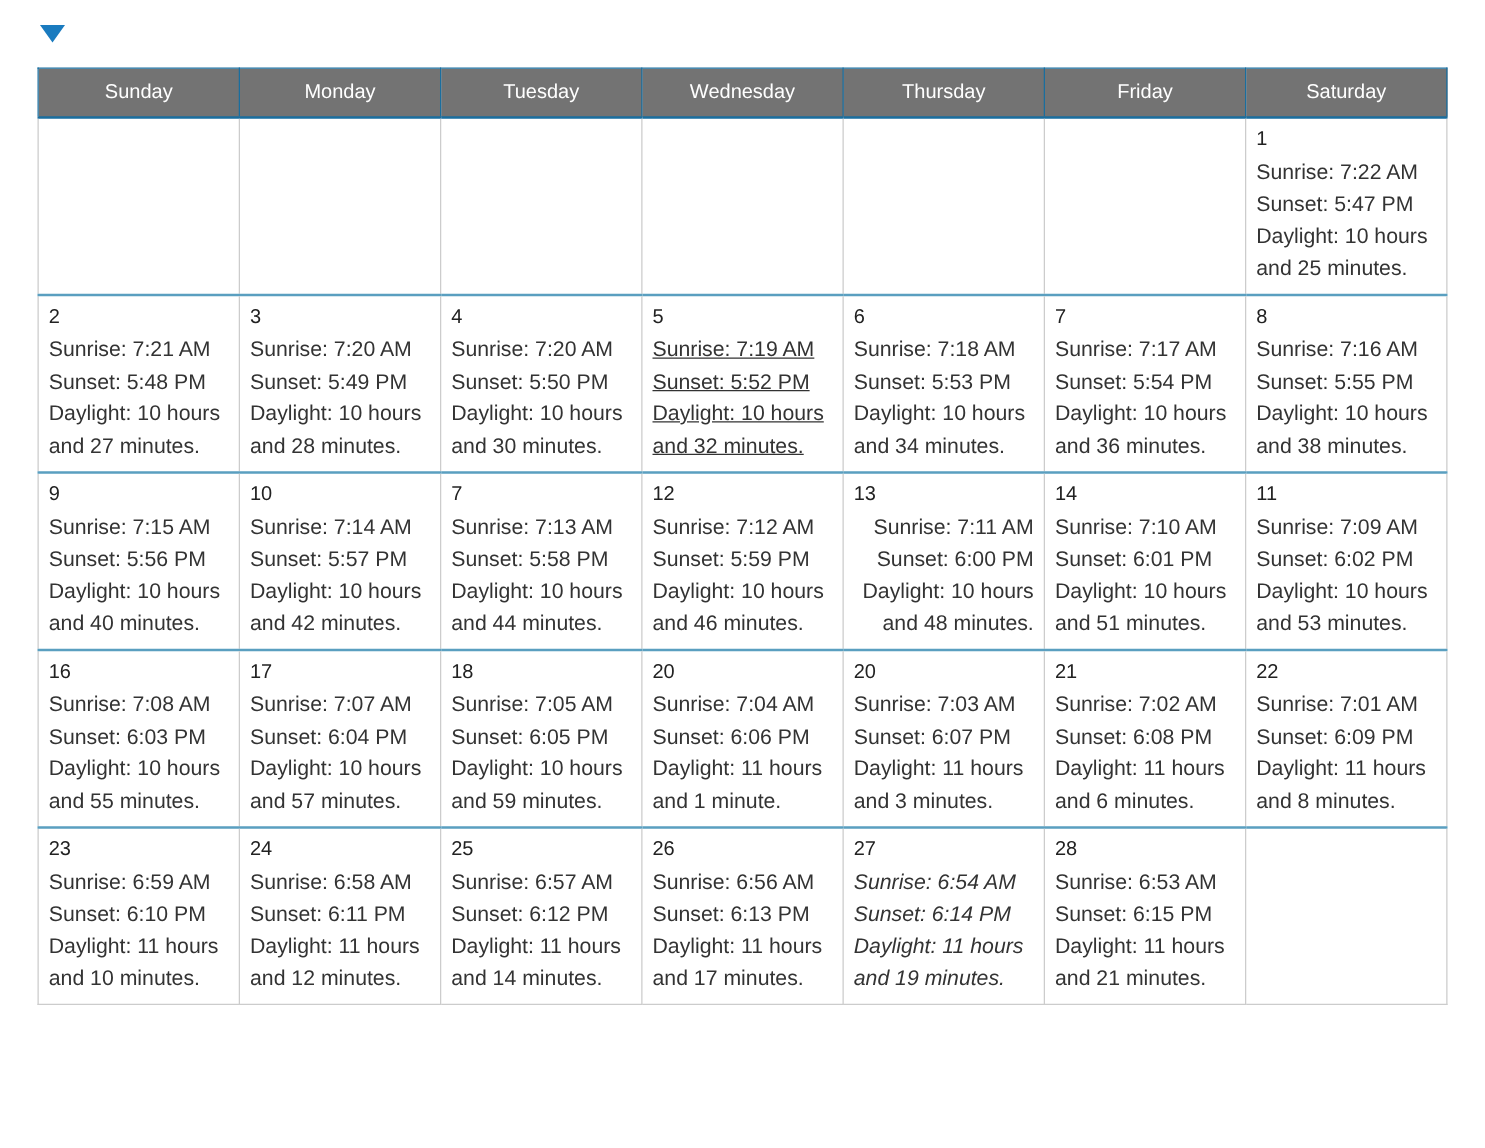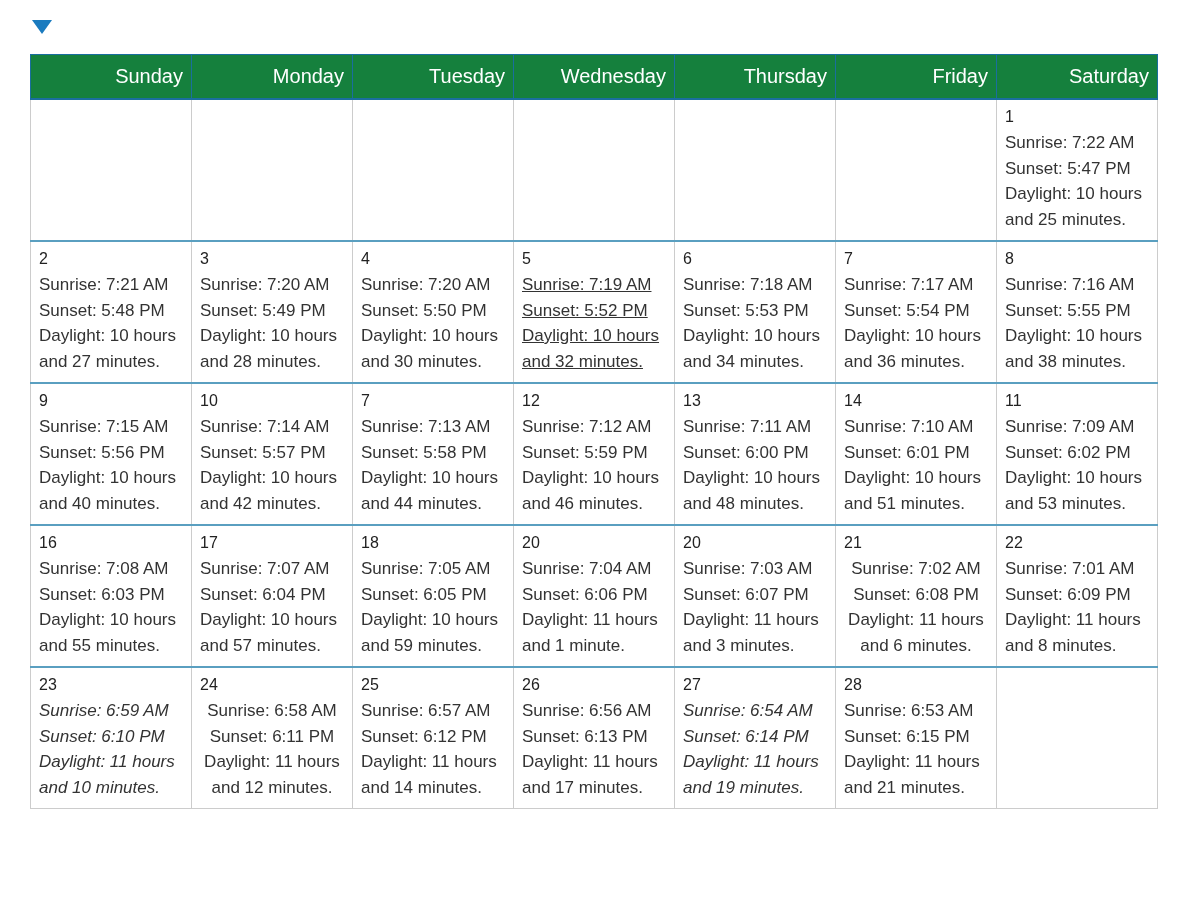--- a/index.html
+++ b/index.html
@@ -55,26 +55,26 @@
       font-size: 18px;
       color: #444;
       margin-top: 4px;
     }
     .calendar-table {
       width: 100%;
       border-collapse: collapse;
       table-layout: fixed;
     }
     .calendar-table th {
-      background-color: #15803d;
+      background-color: #737373;
       color: #fff;
-      font-size: 20px;
+      font-size: 16px;
       font-weight: normal;
       padding: 10px 8px;
-      text-align: right;
+      text-align: center;
       border: 1px solid #1a6e9e;
     }
     .calendar-table td {
       vertical-align: top;
       padding: 8px;
       border: 1px solid #ccc;
       height: 110px;
       font-size: 13px;
       color: #333;
       background: #fff;
@@ -225,21 +225,21 @@
         </td>
         <td>
           <span class="day-number">12</span>
           <div class="day-info" style="white-space: pre-line;">Sunrise: 7:12 AM
 Sunset: 5:59 PM
 Daylight: 10 hours
 and 46 minutes.</div>
         </td>
         <td>
           <span class="day-number">13</span>
-          <div class="day-info" style="white-space: pre-line;">Sunrise: 7:11 AM
+          <div class="day-info" style="white-space: pre-line; text-align: right;">Sunrise: 7:11 AM
 Sunset: 6:00 PM
 Daylight: 10 hours
 and 48 minutes.</div>
         </td>
         <td>
           <span class="day-number">14</span>
           <div class="day-info" style="white-space: pre-line;">Sunrise: 7:10 AM
 Sunset: 6:01 PM
 Daylight: 10 hours
 and 51 minutes.</div>
@@ -283,44 +283,44 @@
         </td>
         <td>
           <span class="day-number">20</span>
           <div class="day-info" style="white-space: pre-line;">Sunrise: 7:03 AM
 Sunset: 6:07 PM
 Daylight: 11 hours
 and 3 minutes.</div>
         </td>
         <td>
           <span class="day-number">21</span>
-          <div class="day-info" style="white-space: pre-line; text-align: center;">Sunrise: 7:02 AM
+          <div class="day-info" style="white-space: pre-line;">Sunrise: 7:02 AM
 Sunset: 6:08 PM
 Daylight: 11 hours
 and 6 minutes.</div>
         </td>
         <td>
           <span class="day-number">22</span>
           <div class="day-info" style="white-space: pre-line;">Sunrise: 7:01 AM
 Sunset: 6:09 PM
 Daylight: 11 hours
 and 8 minutes.</div>
         </td>
       </tr>
       <tr>
         <td>
           <span class="day-number">23</span>
-          <div class="day-info" style="white-space: pre-line; font-style: italic;">Sunrise: 6:59 AM
+          <div class="day-info" style="white-space: pre-line;">Sunrise: 6:59 AM
 Sunset: 6:10 PM
 Daylight: 11 hours
 and 10 minutes.</div>
         </td>
         <td>
           <span class="day-number">24</span>
-          <div class="day-info" style="white-space: pre-line; text-align: center;">Sunrise: 6:58 AM
+          <div class="day-info" style="white-space: pre-line;">Sunrise: 6:58 AM
 Sunset: 6:11 PM
 Daylight: 11 hours
 and 12 minutes.</div>
         </td>
         <td>
           <span class="day-number">25</span>
           <div class="day-info" style="white-space: pre-line;">Sunrise: 6:57 AM
 Sunset: 6:12 PM
 Daylight: 11 hours
 and 14 minutes.</div>

